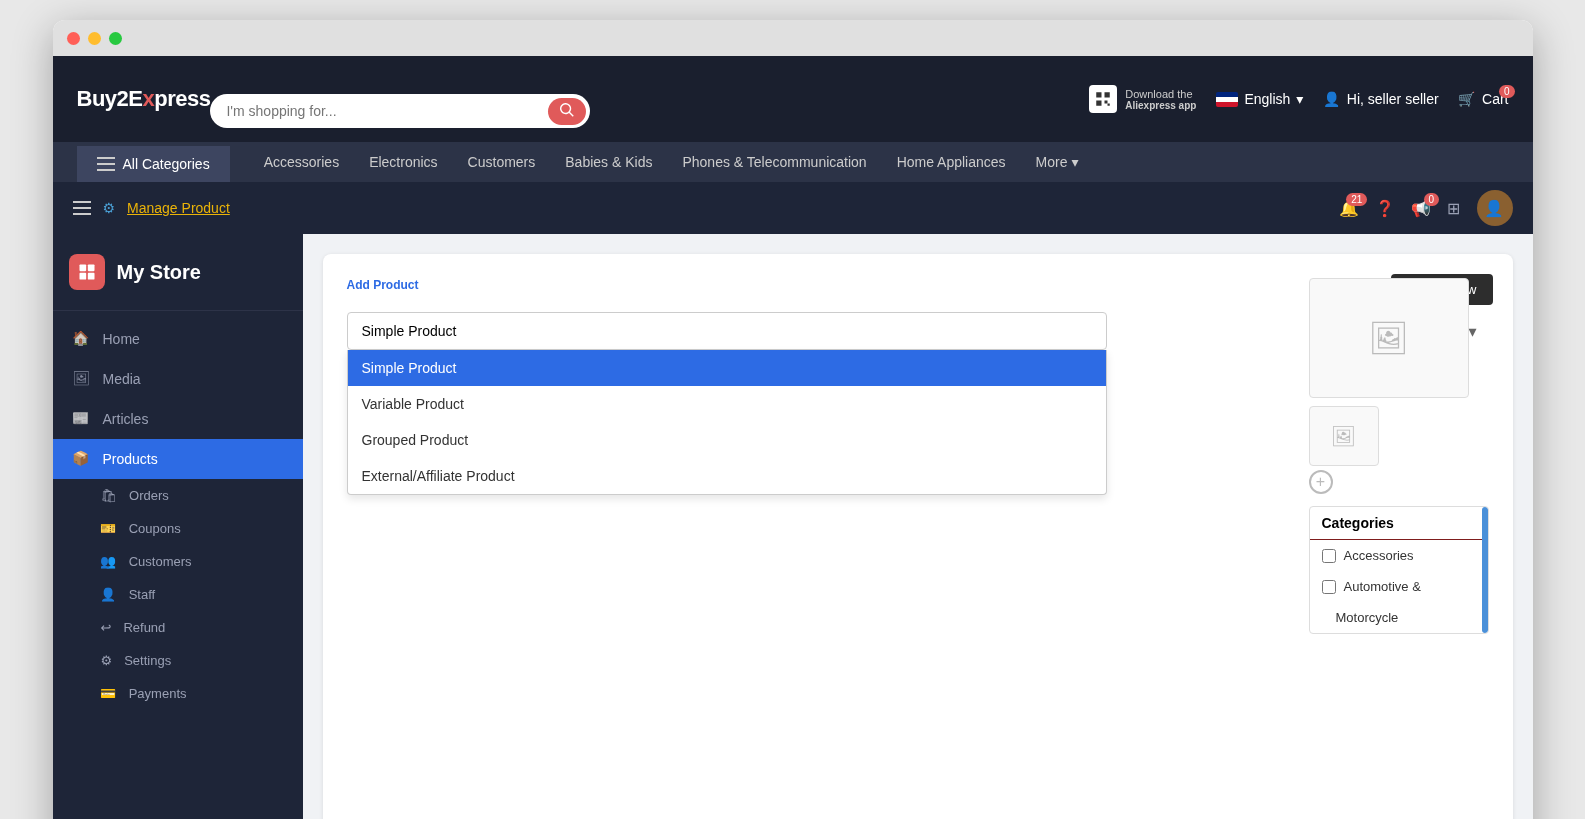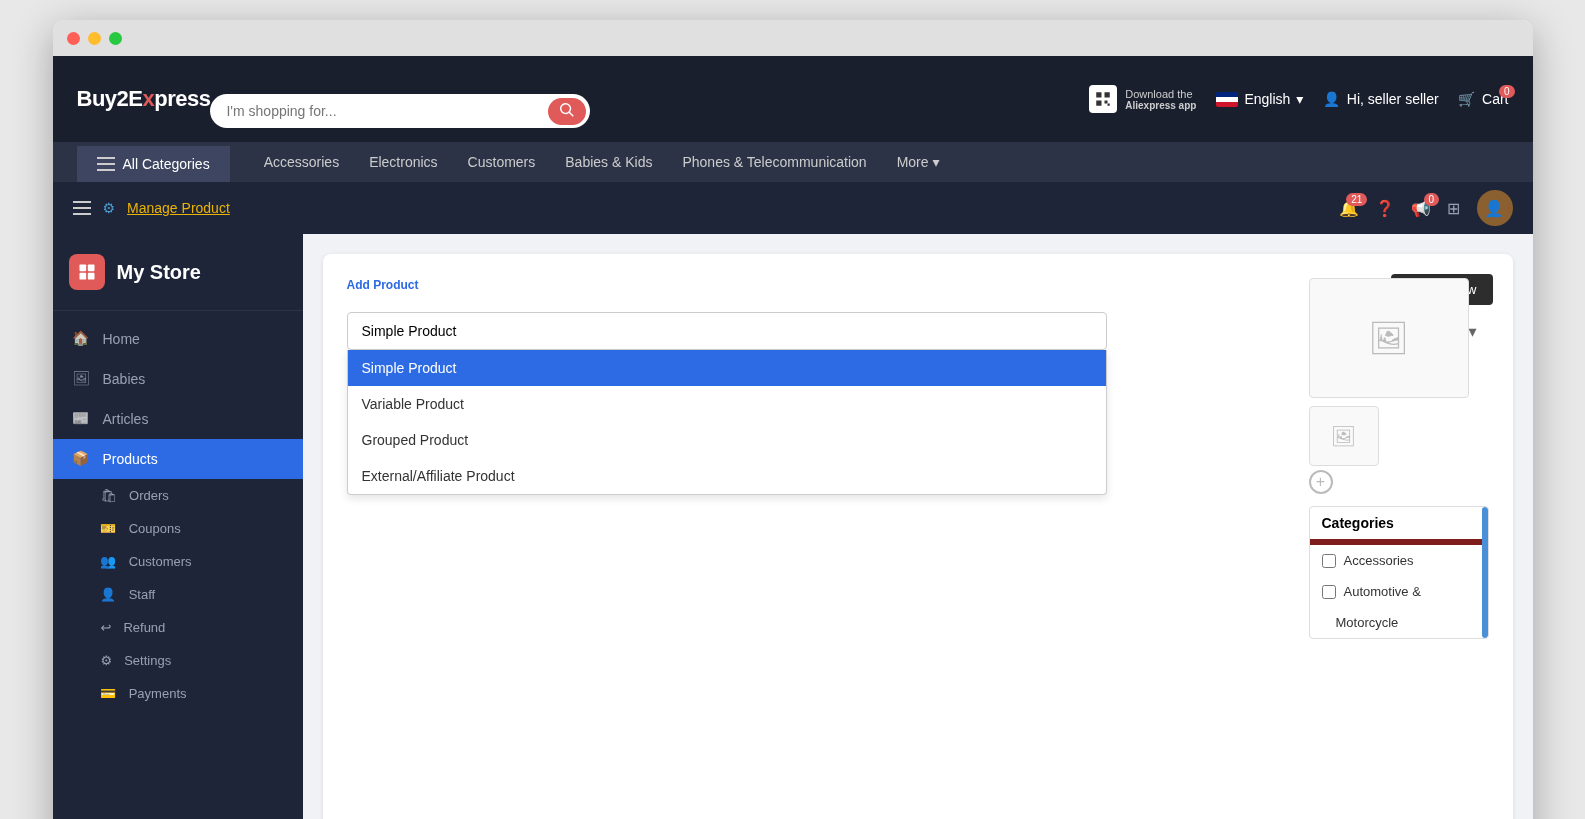--- a/index.html
+++ b/index.html
@@ -80,21 +80,21 @@
     .price-row { display: flex; align-items: center; gap: 20px; margin-top: 16px; }
 
     
     .right-panel { position: absolute; top: 24px; right: 24px; width: 180px; }
     .image-placeholder { width: 160px; height: 120px; border: 1px solid #ddd; border-radius: 4px; display: flex; align-items: center; justify-content: center; background: #f9f9f9; }
     .img-icon { color: #bbb; font-size: 32px; }
     .small-image-row { display: flex; gap: 8px; margin-top: 8px; }
     .small-img-placeholder { width: 70px; height: 60px; border: 1px solid #ddd; border-radius: 4px; display: flex; align-items: center; justify-content: center; background: #f9f9f9; }
     .add-circle { width: 24px; height: 24px; border: 2px solid #bbb; border-radius: 50%; display: flex; align-items: center; justify-content: center; color: #bbb; cursor: pointer; margin-top: 4px; }
     .categories-panel { border: 1px solid #ddd; border-radius: 4px; margin-top: 12px; overflow: hidden; }
-    .categories-title { padding: 8px 12px; font-size: 14px; font-weight: 600; border-bottom: 6px solid #7f1d1d; }
+    .categories-title { padding: 8px 12px; font-size: 14px; font-weight: 600; border-bottom: 1px solid #7f1d1d; }
     .category-item { display: flex; align-items: center; gap: 8px; padding: 8px 12px; font-size: 13px; color: #333; }
     .category-item input[type=checkbox] { width: 14px; height: 14px; }
     .categories-scrollbar { width: 6px; background: #ddd; position: absolute; right: 0; top: 0; bottom: 0; border-radius: 3px; }
 
     
     .hamburger { display: flex; flex-direction: column; gap: 4px; cursor: pointer; }
     .hamburger span { display: block; width: 18px; height: 2px; background: #ccc; }
   </style>
 </head>
 <body>
@@ -158,20 +158,21 @@
           <span></span>
       </div>
       <span>All Categories</span>
     </button>
     <div class="nav-links">
       <a class="nav-link">Accessories</a>
       <a class="nav-link">Electronics</a>
       <a class="nav-link">Customers</a>
       <a class="nav-link">Babies &amp; Kids</a>
       <a class="nav-link">Phones &amp; Telecommunication</a>
+      <a class="nav-link">Home Appliances</a>
       <a class="nav-link more-link">
         <span>More</span>
         <span>▾</span>
       </a>
     </div>
   </div>
 
   <div style="background:#1e2538;">
 
     <div class="admin-header">
@@ -216,21 +217,21 @@
       </div>
       <div class="sidebar-menu">
 
         <div class="sidebar-item">
           <span class="s-icon">🏠</span>
           <span>Home</span>
         </div>
 
         <div class="sidebar-item">
           <span class="s-icon">🖼</span>
-          <span>Babies</span>
+          <span>Media</span>
         </div>
 
         <div class="sidebar-item">
           <span class="s-icon">📰</span>
           <span>Articles</span>
         </div>
 
         <div class="sidebar-item active">
           <span class="s-icon">📦</span>
           <span>Products</span>

